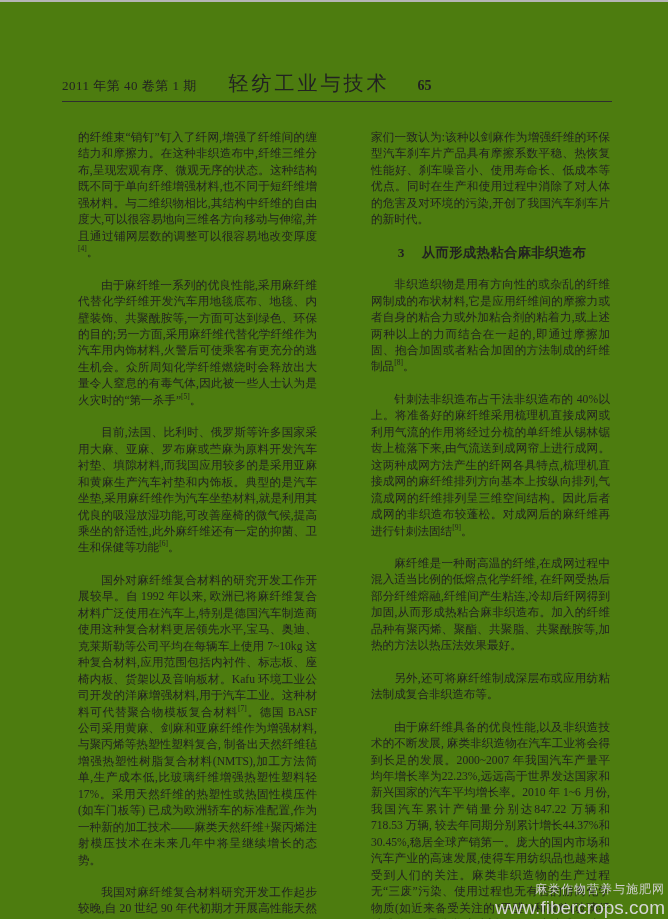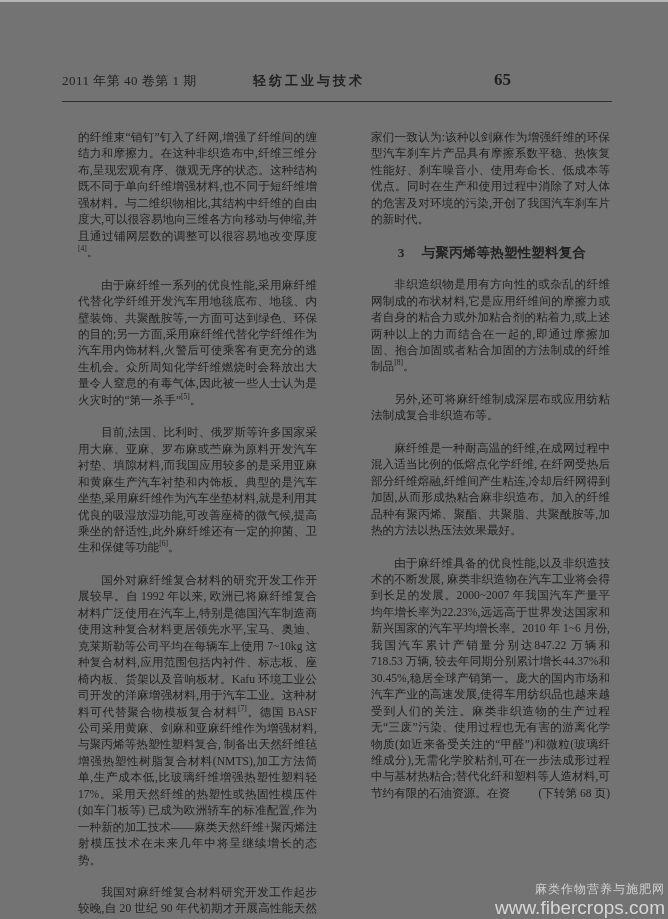--- a/index.html
+++ b/index.html
@@ -1,34 +1,34 @@
 <!DOCTYPE html>
 <html><head>
 <meta charset="utf-8">
 <style>
   html,body { margin:0; padding:0; background:#e9e9e9; }
   .page {
     position:relative;
     width:668px; height:919px;
     margin:0 auto;
-    background:#737373;
+    background:#4d7c0f;
     border-top:2px solid #b5b5b5;
     box-sizing:border-box;
     font-family:"Liberation Serif","DejaVu Serif",serif;
     color:#222;
     overflow:hidden;
   }
   
   .header {
     position:absolute; top:68px; left:62px; right:56px;
     display:flex; align-items:baseline;
   }
   .header .issue { flex:1; font-size:13px; letter-spacing:0.5px; }
-  .header .journal { flex:0 0 auto; font-size:13px; letter-spacing:3px; font-weight:700; transform:translateX(-28px); }
-  .header .pageno { flex:1; text-align:center; font-weight:bold; font-size:17px; }
+  .header .journal { flex:0 0 auto; font-size:20px; letter-spacing:3px; font-weight:400; transform:translateX(-28px); }
+  .header .pageno { flex:1; text-align:left; font-weight:bold; font-size:14px; }
   .rule {
     position:absolute; top:99px; left:62px; right:56px;
     border-top:1.6px solid #2e2e2e; height:0;
   }
   
   .col {
     position:absolute; top:112px; width:271px;
     font-size:11.6px; line-height:16.45px;
     text-align:justify;
   }
@@ -79,30 +79,31 @@
     <p><span>目前,法国、比利时、俄罗斯等许多国家采用大麻、亚麻、罗布麻或苎麻为原料开发汽车衬垫、填隙材料,而我国应用较多的是采用亚麻和黄麻生产汽车衬垫和内饰板。典型的是汽车坐垫,采用麻纤维作为汽车坐垫材料,就是利用其优良的吸湿放湿功能,可改善座椅的微气候,提高乘坐的舒适性,此外麻纤维还有一定的抑菌、卫生和保健等功能</span><sup>[6]</sup><span>。</span></p>
 
     <p><span>国外对麻纤维复合材料的研究开发工作开展较早。自 1992 年以来, 欧洲已将麻纤维复合材料广泛使用在汽车上,特别是德国汽车制造商使用这种复合材料更居领先水平,宝马、奥迪、克莱斯勒等公司平均在每辆车上使用 7~10kg 这种复合材料,应用范围包括内衬件、标志板、座椅内板、货架以及音响板材。Kafu 环境工业公司开发的洋麻增强材料,用于汽车工业。这种材料可代替聚合物模板复合材料</span><sup>[7]</sup><span>。德国 BASF 公司采用黄麻、剑麻和亚麻纤维作为增强材料, 与聚丙烯等热塑性塑料复合, 制备出天然纤维毡增强热塑性树脂复合材料(NMTS),加工方法简单,生产成本低,比玻璃纤维增强热塑性塑料轻 17%。采用天然纤维的热塑性或热固性模压件(如车门板等) 已成为欧洲轿车的标准配置,作为一种新的加工技术——麻类天然纤维+聚丙烯注射模压技术在未来几年中将呈继续增长的态势。</span></p>
 
     <p><span>我国对麻纤维复合材料研究开发工作起步较晚,自 20 世纪 90 年代初期才开展高性能天然纤维复合材料的研究、开发工作。由西安交通大学与广东省东方剑麻集团有限公司联合研制成功“环保型剑麻纤维增强汽车刹车片”,经过权威部门性能测试,刹车片的摩擦系数、磨损率、硬度、冲击韧性等各项性能均达到国家标准,专</span></p>
   </div>
 
   <div class="col col-right">
     <p class="noindent"><span>家们一致认为:该种以剑麻作为增强纤维的环保型汽车刹车片产品具有摩擦系数平稳、热恢复性能好、刹车噪音小、使用寿命长、低成本等优点。同时在生产和使用过程中消除了对人体的危害及对环境的污染,开创了我国汽车刹车片的新时代。</span></p>
 
-    <p class="sec"><span class="num">3</span><span>与聚丙烯等热塑性塑料复合</span></p>
+    <p class="sec"><span class="num">3</span><span>从而形成热粘合麻非织造布</span></p>
 
     <p><span>非织造织物是用有方向性的或杂乱的纤维网制成的布状材料,它是应用纤维间的摩擦力或者自身的粘合力或外加粘合剂的粘着力,或上述两种以上的力而结合在一起的,即通过摩擦加固、抱合加固或者粘合加固的方法制成的纤维制品</span><sup>[8]</sup><span>。</span></p>
 
 
+    <p><span>针刺法非织造布占干法非织造布的 40%以上。将准备好的麻纤维采用梳理机直接成网或利用气流的作用将经过分梳的单纤维从锡林锯齿上梳落下来,由气流送到成网帘上进行成网。这两种成网方法产生的纤网各具特点,梳理机直接成网的麻纤维排列方向基本上按纵向排列,气流成网的纤维排列呈三维空间结构。因此后者成网的非织造布较蓬松。对成网后的麻纤维再进行针刺法固结</span><sup>[9]</sup><span>。</span></p>
 
 
+    <p><span>麻纤维是一种耐高温的纤维,在成网过程中混入适当比例的低熔点化学纤维, 在纤网受热后部分纤维熔融,纤维间产生粘连,冷却后纤网得到加固,从而形成热粘合麻非织造布。加入的纤维品种有聚丙烯、聚酯、共聚脂、共聚酰胺等,加热的方法以热压法效果最好。</span></p>
+
     <p><span>另外,还可将麻纤维制成深层布或应用纺粘法制成复合非织造布等。</span></p>
-
-    <p><span>麻纤维是一种耐高温的纤维,在成网过程中混入适当比例的低熔点化学纤维, 在纤网受热后部分纤维熔融,纤维间产生粘连,冷却后纤网得到加固,从而形成热粘合麻非织造布。加入的纤维品种有聚丙烯、聚酯、共聚脂、共聚酰胺等,加热的方法以热压法效果最好。</span></p>
 
 
     <p><span>由于麻纤维具备的优良性能,以及非织造技术的不断发展, 麻类非织造物在汽车工业将会得到长足的发展。2000~2007 年我国汽车产量平均年增长率为22.23%,远远高于世界发达国家和新兴国家的汽车平均增长率。2010 年 1~6 月份,我国汽车累计产销量分别达847.22 万辆和 718.53 万辆, 较去年同期分别累计增长44.37%和 30.45%,稳居全球产销第一。庞大的国内市场和汽车产业的高速发展,使得车用纺织品也越来越受到人们的关注。麻类非织造物的生产过程无“三废”污染、使用过程也无有害的游离化学物质(如近来备受关注的“甲醛”)和微粒(玻璃纤维成分),无需化学胶粘剂,可在一步法成形过程中与基材热粘合;替代化纤和塑料等人造材料,可节约有限的石油资源。在资</span><span class="cont-note">(下转第 68 页)</span></p>
   </div>
 
   <div class="watermark">
     <div class="wm1">麻类作物营养与施肥网</div>
     <div class="wm2">www.fibercrops.com</div>
   </div>
 

